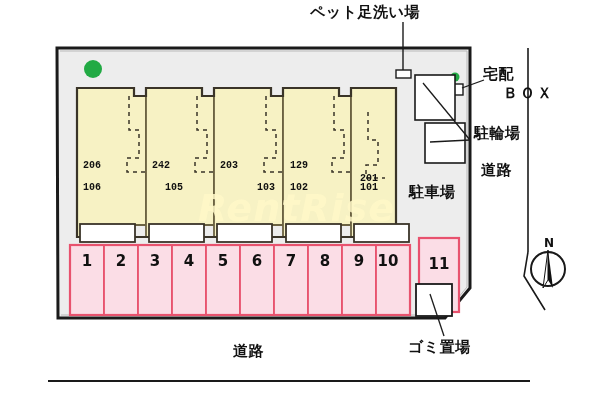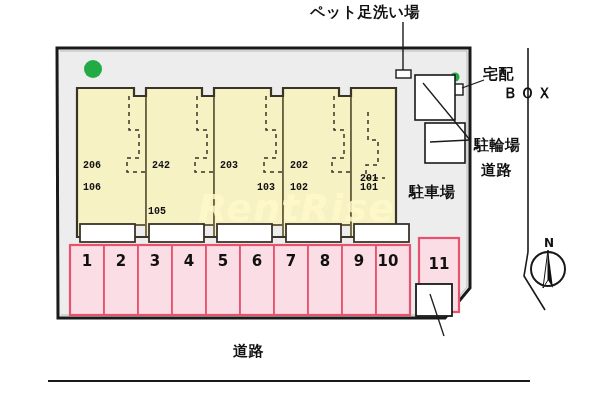--- a/index.html
+++ b/index.html
@@ -154,41 +154,42 @@
     <circle cx="548" cy="269" r="17" fill="#ffffff" stroke="#1a1a1a" stroke-width="2"></circle>
     <polygon points="548,250 553,288 548,280" fill="#111111"></polygon>
     <polygon points="548,250 543,288 548,280" fill="#ffffff" stroke="#111111" stroke-width="1"></polygon>
   </svg>
 
   <div class="lbl lbl-jp" style="left:310px; top:4px;">ペット足洗い場</div>
 
   <div class="lbl lbl-jp" style="left:483px; top:66px;">宅配</div>
   <div class="lbl lbl-jp" style="left:480px; top:85px; letter-spacing:2px;margin-left:23px;">ＢＯＸ</div>
 
-  <div class="lbl lbl-jp" style="left:474px; top:125px;margin-top:12px;">駐輪場</div>
+  <div class="lbl lbl-jp" style="left:474px; top:125px;">駐輪場</div>
 
   <div class="lbl lbl-jp" style="left:481px; top:162px;">道路</div>
 
   <div class="lbl lbl-jp" style="left:409px; top:184px;">駐車場</div>
 
+  <div class="lbl lbl-jp" style="left:408px; top:339px;">ゴミ置場</div>
 
   <div class="lbl lbl-jp" style="left:233px; top:343px;">道路</div>
 
   <div class="compass-n" style="left:544px; top:236px;">N</div>
 
   <div class="unit-num" style="left:83px; top:160px;">206</div>
   <div class="unit-num" style="left:83px; top:182px;">106</div>
 
   <div class="unit-num" style="left:152px; top:160px;">242</div>
-  <div class="unit-num" style="left:148px; top:182px;margin-top:24px;">105</div>
+  <div class="unit-num" style="left:165px; top:182px;">105</div>
 
   <div class="unit-num" style="left:220px; top:160px;">203</div>
   <div class="unit-num" style="left:220px; top:182px;margin-left:37px;">103</div>
 
-  <div class="unit-num" style="left:290px; top:160px;">202</div>
+  <div class="unit-num" style="left:290px; top:160px;">129</div>
   <div class="unit-num" style="left:290px; top:182px;">102</div>
 
   <div class="unit-num" style="left:360px; top:160px;margin-top:13px;">201</div>
   <div class="unit-num" style="left:360px; top:182px;">101</div>
 
   <div class="stall-num" style="left:70px; width:34px; top:252px;">1</div>
   <div class="stall-num" style="left:104px; width:34px; top:252px;">2</div>
   <div class="stall-num" style="left:138px; width:34px; top:252px;">3</div>
   <div class="stall-num" style="left:172px; width:34px; top:252px;">4</div>
   <div class="stall-num" style="left:206px; width:34px; top:252px;">5</div>

